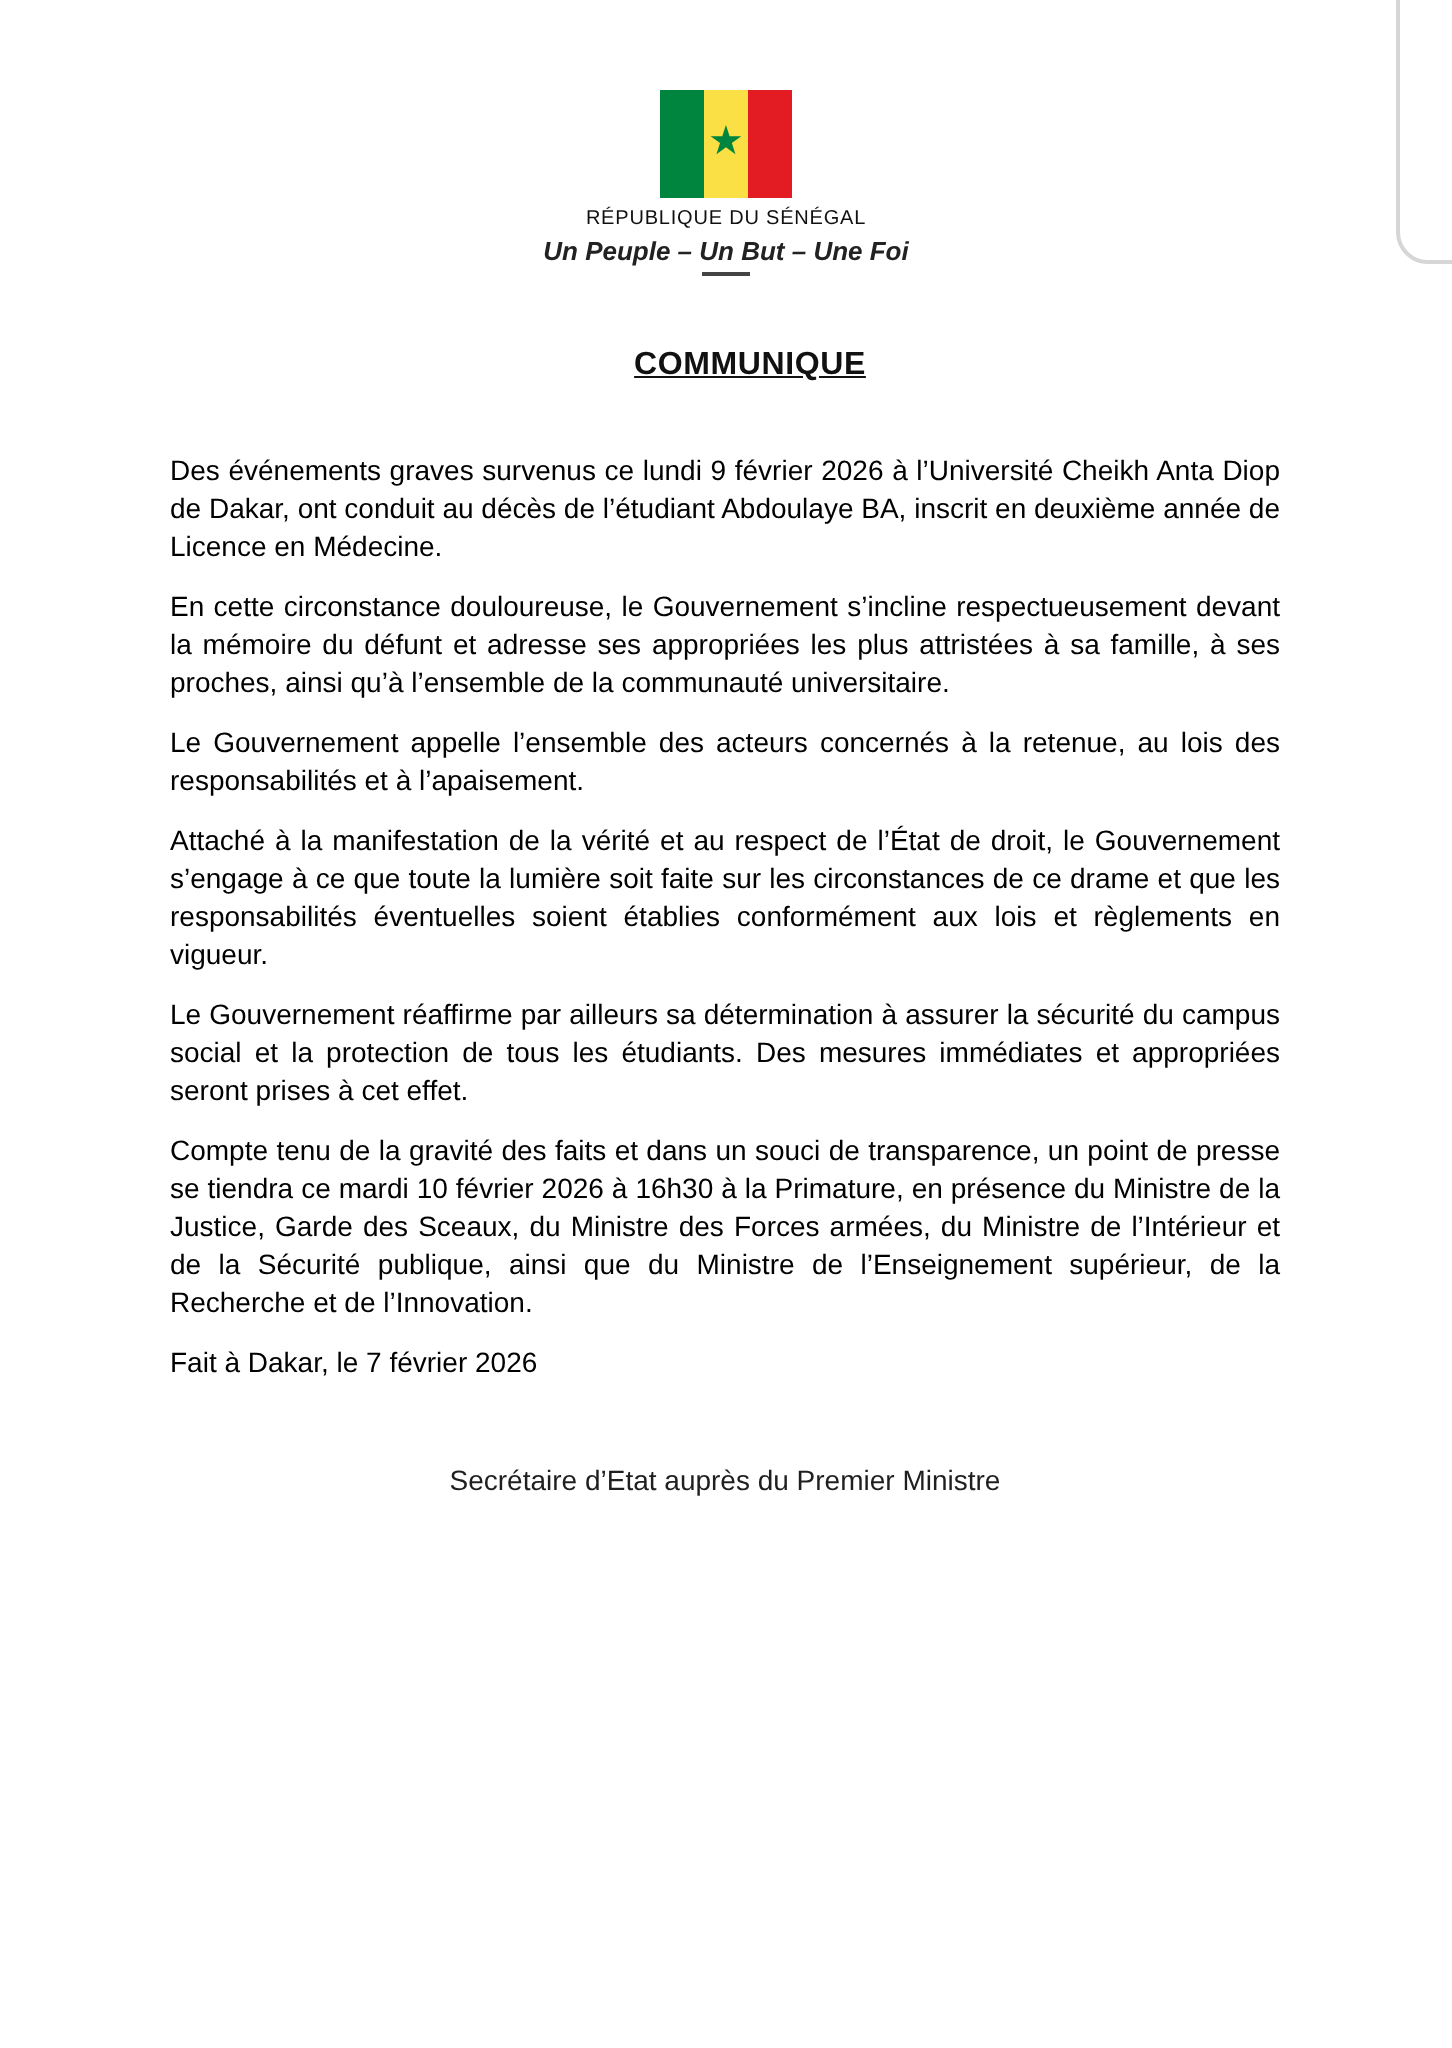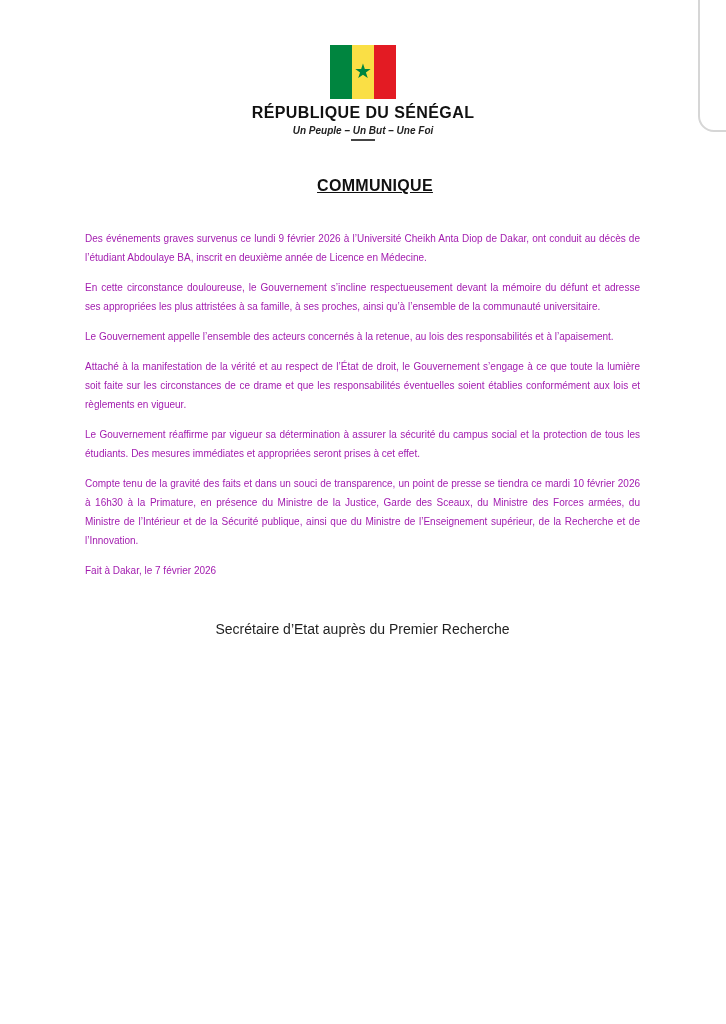--- a/index.html
+++ b/index.html
@@ -52,28 +52,28 @@
   .flag .star {
     position: absolute;
     top: 50%; left: 50%;
     transform: translate(-50%, -54%);
     color: var(--flag-green, #00853F);
     font-size: 20px;
     line-height: 1;
   }
   .org-name {
     margin-top: 5px;
-    font-size: 16px;
-    font-weight: bold;
+    font-size: 10px;
+    font-weight: normal;
     letter-spacing: 0.4px;
     color: #111;
   }
   .motto {
     margin-top: 3px;
-    font-size: 10px;
+    font-size: 13px;
     font-style: italic;
     font-weight: bold;
     color: #222;
   }
   .motto-rule {
     margin-top: 3px;
     width: 24px;
     height: 2px;
     background: #444;
   }
@@ -89,24 +89,24 @@
     color: #111;
     padding-left: 24px;
   }
 
   
   .content {
     margin: 34px 86px 0 85px;
   }
   .content p {
     margin: 0 0 11px 0;
-    font-size: 10px;
+    font-size: 14px;
     line-height: 19px;
     text-align: justify;
-    color: #a21caf;
+    color: #000000;
   }
   .dateline {
     margin-top: 31px;
     text-align: center;
     font-size: 14px;
     color: #1f1f1f;
   }
   .signature {
     margin-top: 40px;
     text-align: center;
@@ -135,23 +135,23 @@
     <div class="motto-rule"></div>
   </header>
 
   <h1 class="doc-title">COMMUNIQUE</h1>
 
   <main class="content">
     <p>Des événements graves survenus ce lundi 9 février 2026 à l’Université Cheikh Anta Diop de Dakar, ont conduit au décès de l’étudiant Abdoulaye BA, inscrit en deuxième année de Licence en Médecine.</p>
     <p>En cette circonstance douloureuse, le Gouvernement s’incline respectueusement devant la mémoire du défunt et adresse ses appropriées les plus attristées à sa famille, à ses proches, ainsi qu’à l’ensemble de la communauté universitaire.</p>
     <p>Le Gouvernement appelle l’ensemble des acteurs concernés à la retenue, au lois des responsabilités et à l’apaisement.</p>
     <p>Attaché à la manifestation de la vérité et au respect de l’État de droit, le Gouvernement s’engage à ce que toute la lumière soit faite sur les circonstances de ce drame et que les responsabilités éventuelles soient établies conformément aux lois et règlements en vigueur.</p>
-    <p>Le Gouvernement réaffirme par vigueur sa détermination à assurer la sécurité du campus social et la protection de tous les étudiants. Des mesures immédiates et appropriées seront prises à cet effet.</p>
+    <p>Le Gouvernement réaffirme par ailleurs sa détermination à assurer la sécurité du campus social et la protection de tous les étudiants. Des mesures immédiates et appropriées seront prises à cet effet.</p>
     <p>Compte tenu de la gravité des faits et dans un souci de transparence, un point de presse se tiendra ce mardi 10 février 2026 à 16h30 à la Primature, en présence du Ministre de la Justice, Garde des Sceaux, du Ministre des Forces armées, du Ministre de l’Intérieur et de la Sécurité publique, ainsi que du Ministre de l’Enseignement supérieur, de la Recherche et de l’Innovation.</p>
 
     <p class="dateline">Fait à Dakar, le 7 février 2026</p>
 
     <div class="signature">
-      <div>Secrétaire d’Etat auprès du Premier Recherche</div>
+      <div>Secrétaire d’Etat auprès du Premier Ministre</div>
     </div>
   </main>
 
 </div>
 
 </body></html>

